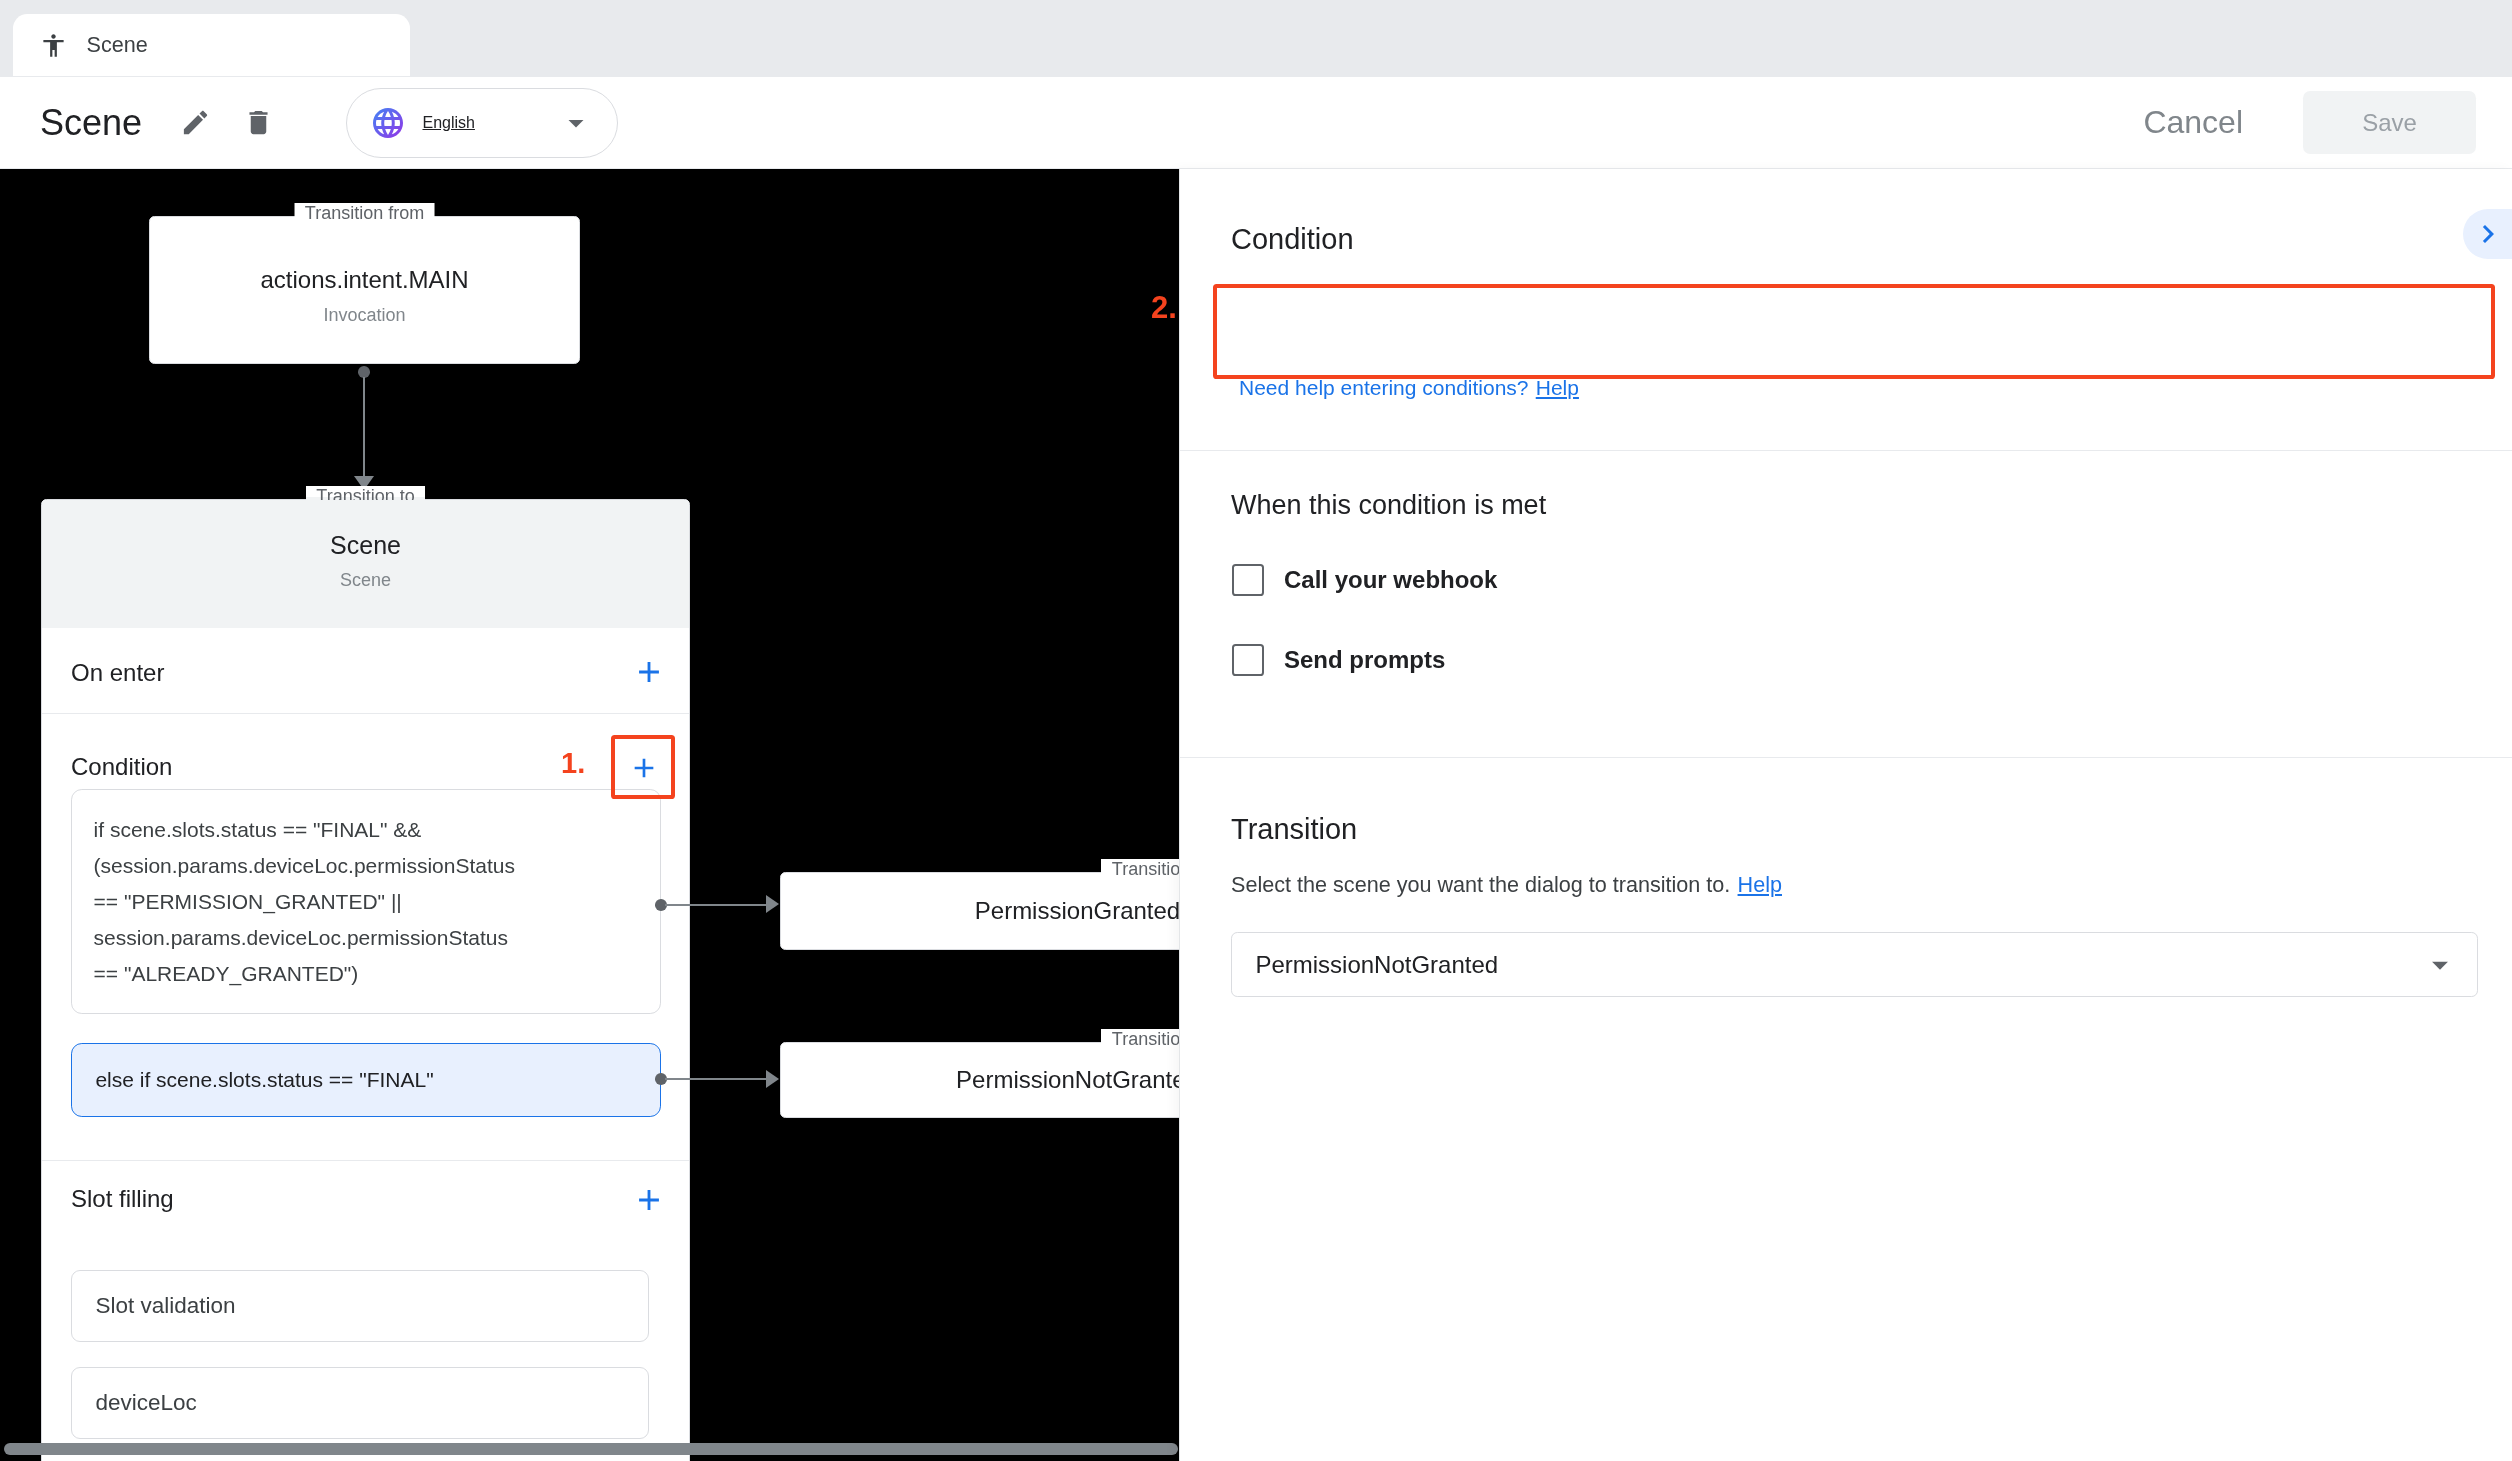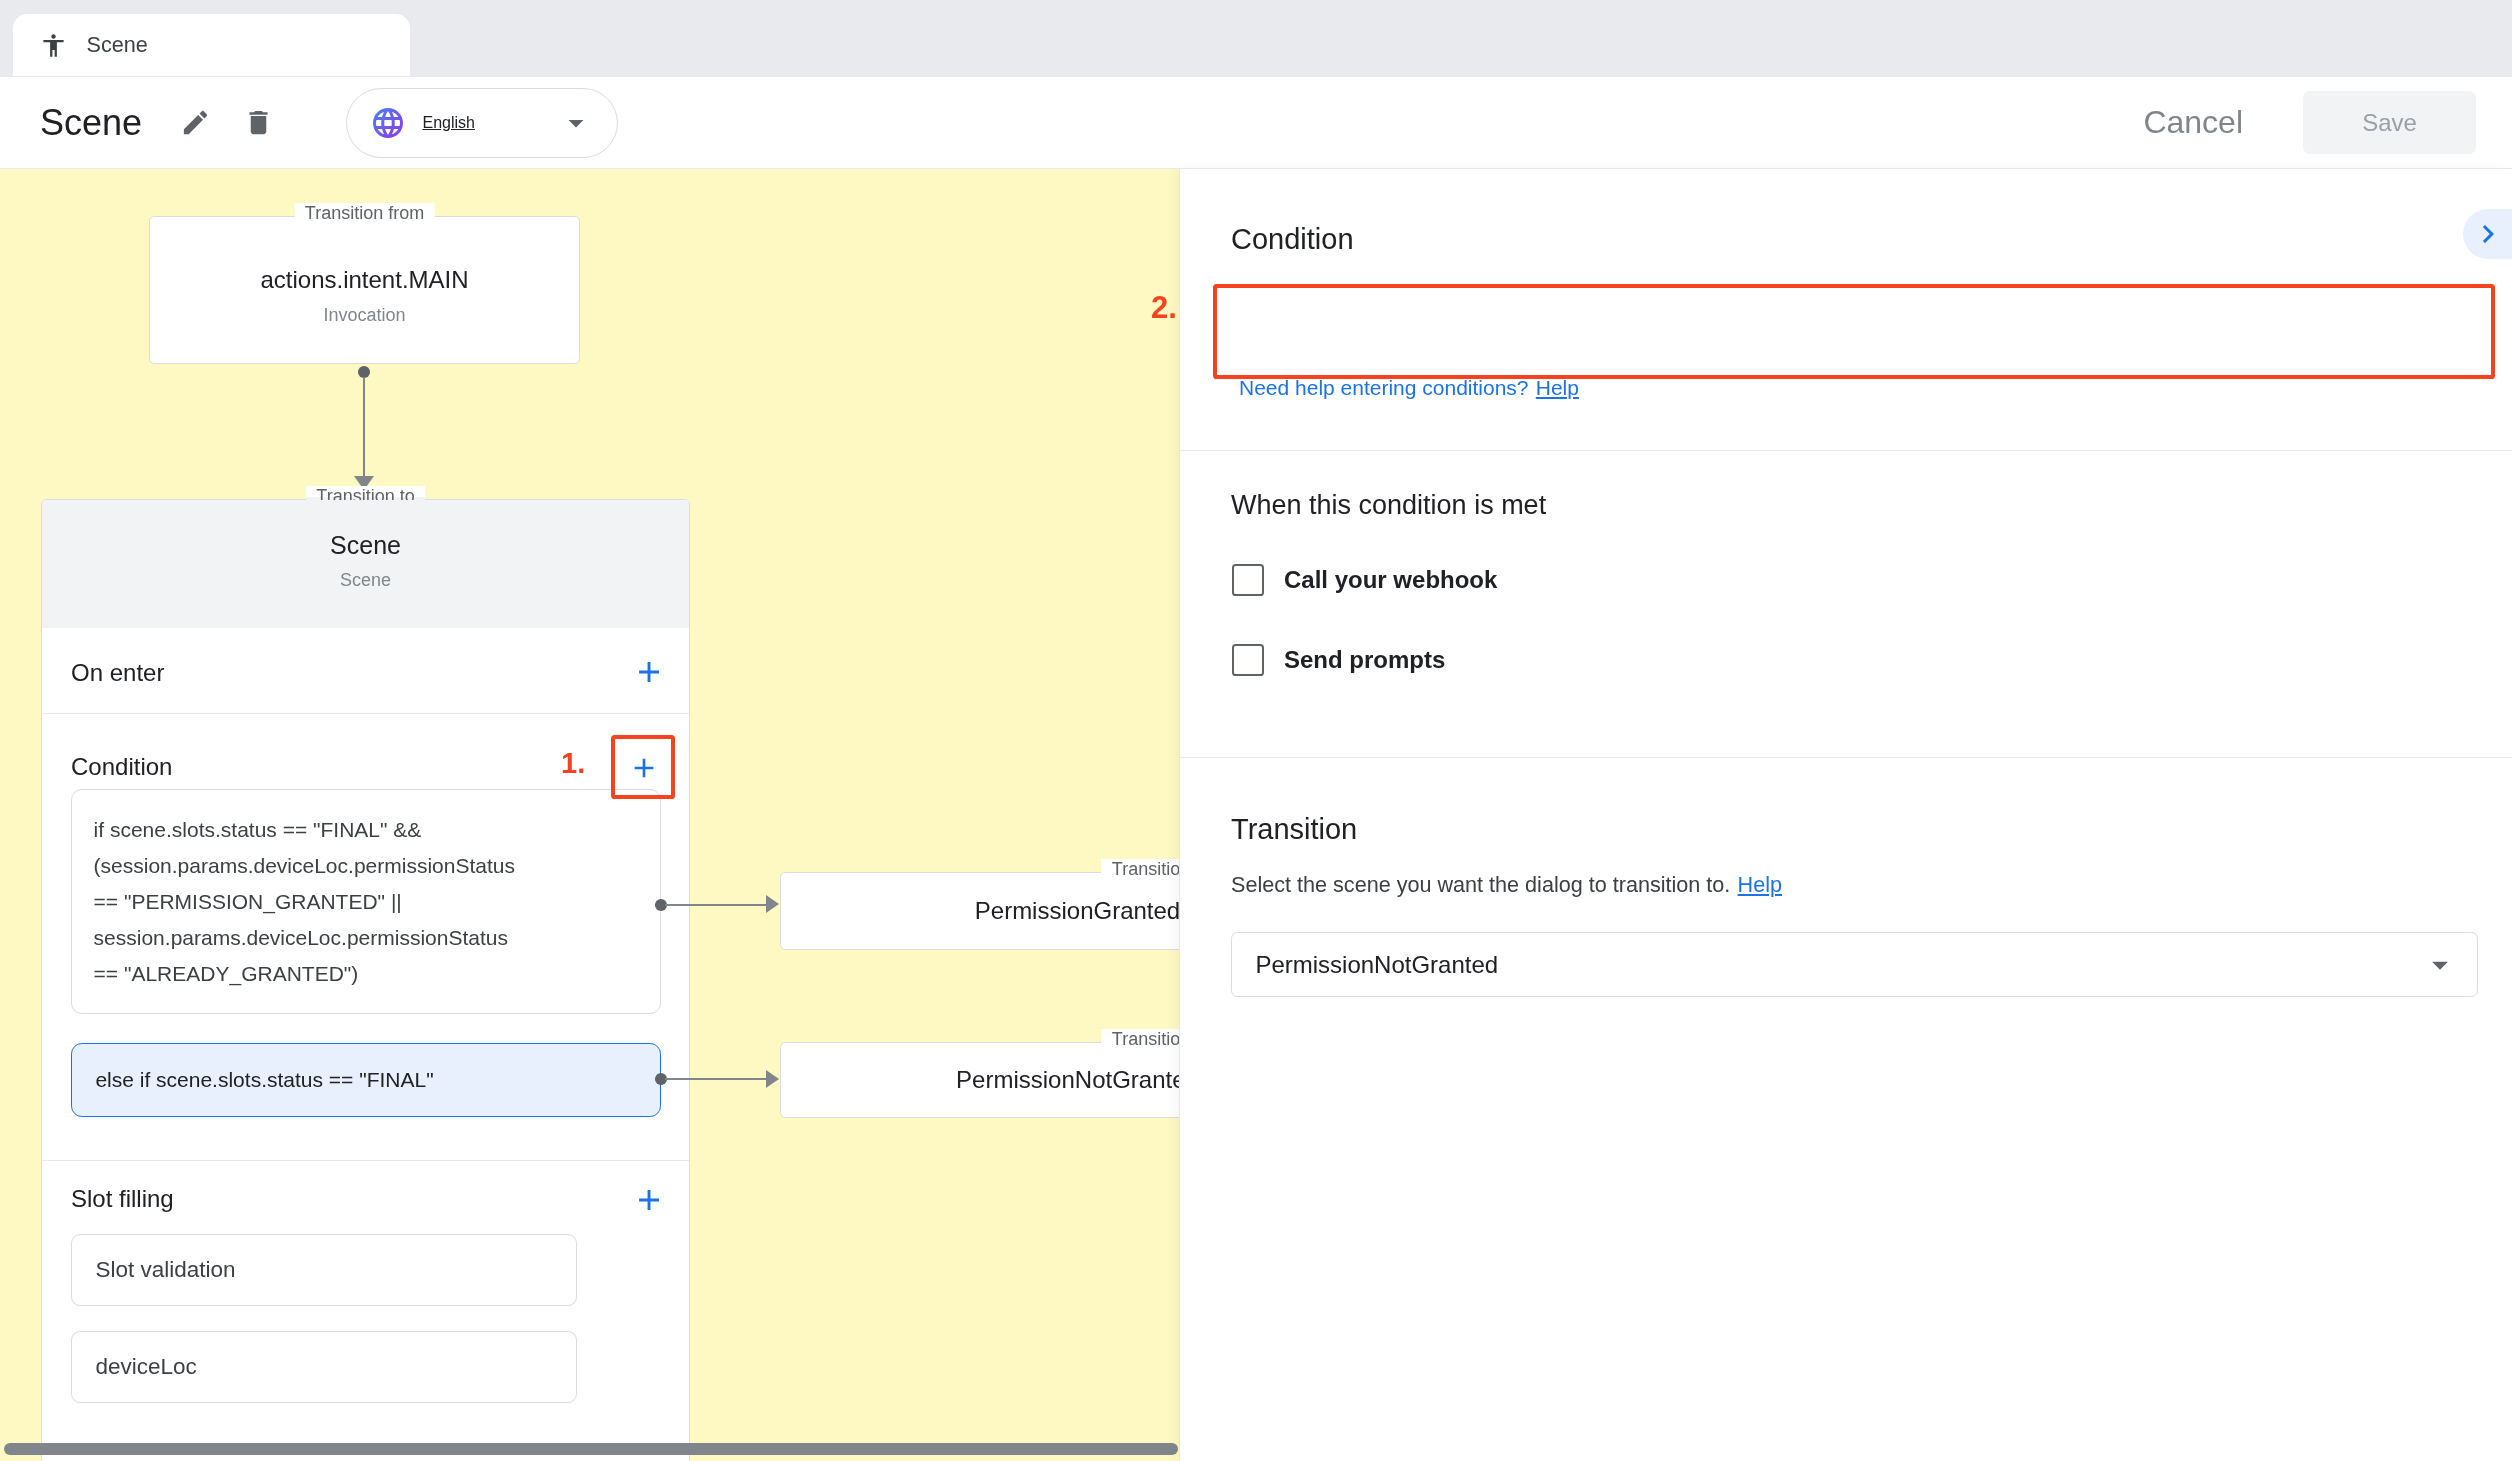--- a/index.html
+++ b/index.html
@@ -1,17 +1,17 @@
 <!DOCTYPE html>
 <html style="font-size:14.4px"><head>
 <meta charset="utf-8">
 <style>
   html,body{margin:0;padding:0;background:#fff;}
   body{font-family:"Liberation Sans",sans-serif;color:#202124;}
-  .page{position:relative;width:2512px;height:1462px;background:#fef9c3;overflow:hidden;}
+  .page{position:relative;width:2512px;height:1462px;background:#000000;overflow:hidden;}
   
   .tabstrip{position:absolute;left:0;top:0;width:2512px;height:77px;background:#e8eaed;}
   .tab{position:absolute;left:12.6px;top:14.4px;width:397px;height:62px;background:#fff;border-radius:14.4px 14.4px 0 0;display:flex;align-items:center;padding-left:27px;gap:20px;box-sizing:border-box;}
   .tab-label{font-size:21.6px;color:#3c4043;}
   
   .header{position:absolute;left:0;top:77px;width:2512px;height:92px;background:#fff;border-bottom:0.9px solid #e8eaed;display:flex;align-items:center;box-sizing:border-box;}
   .page-title{font-size:36px;color:#202124;margin-left:40px;}
   .icon-btn{border:none;background:transparent;padding:0;display:flex;align-items:center;justify-content:center;cursor:pointer;}
   .lang-pill{margin-left:72px;height:70px;width:272px;border:0.9px solid #dadce0;border-radius:36px;display:flex;align-items:center;padding:0 23.4px;gap:16px;box-sizing:border-box;background:#fff;}
   .lang-label{font-size:16px;color:#202124;text-decoration:underline;}
@@ -25,21 +25,21 @@
   .vline{position:absolute;width:1.8px;background:#80868b;}
   .hline{position:absolute;height:1.8px;background:#80868b;}
   .arrow-down{position:absolute;width:0;height:0;border-left:10px solid transparent;border-right:10px solid transparent;border-top:14.4px solid #80868b;}
   .arrow-right{position:absolute;width:0;height:0;border-top:9px solid transparent;border-bottom:9px solid transparent;border-left:13.5px solid #80868b;}
   
   .card-header{position:absolute;left:0;top:0;width:100%;height:128px;background:#f1f3f4;border-radius:3.6px 3.6px 0 0;}
   .card-divider{position:absolute;left:0;width:100%;height:0.9px;background:#e8eaed;}
   .section-label{position:absolute;left:29px;font-size:24px;color:#202124;}
   .cond-box{position:absolute;left:29px;width:590px;box-sizing:border-box;border:1.8px solid #dadce0;border-radius:10.8px;background:#fff;font-size:21px;line-height:36px;color:#3c4043;padding:21.6px;white-space:pre-line;}
   .cond-box.selected{background:#e8f0fe;border-color:#1a73e8;display:flex;align-items:center;padding:0 0 0 23.4px;white-space:normal;color:#202124;}
-  .slot-box{position:absolute;left:29px;width:506px;height:72px;box-sizing:border-box;border:1.8px solid #dadce0;border-radius:9px;background:#fff;display:flex;align-items:center;padding-left:23.4px;font-size:22.5px;color:#3c4043;}
+  .slot-box{position:absolute;left:29px;width:578px;height:72px;box-sizing:border-box;border:1.8px solid #dadce0;border-radius:9px;background:#fff;display:flex;align-items:center;padding-left:23.4px;font-size:22.5px;color:#3c4043;margin-top:36px;}
   .target-name{position:absolute;inset:0;display:flex;align-items:center;justify-content:center;font-size:24px;color:#202124;white-space:nowrap;}
   
   .panel{position:absolute;left:1179px;top:169px;width:1333px;height:1293px;background:#fff;border-left:0.9px solid #e4e6e8;box-shadow:-5.4px 0 10.8px rgba(0,0,0,0.04);z-index:10;}
   .panel-heading{position:absolute;left:51px;font-size:29px;color:#202124;}
   .panel-divider{position:absolute;left:0;width:100%;height:0.9px;background:#e8eaed;}
   .cond-row{position:absolute;left:51px;top:130px;width:1247px;height:67px;display:flex;}
   .elseif-box{width:101px;box-sizing:border-box;border:1.8px solid #dadce0;border-radius:4.5px 0 0 4.5px;display:flex;align-items:center;justify-content:center;font-size:24px;color:#202124;background:#fff;}
   .expr-input{flex:1;box-sizing:border-box;border:1.8px solid #dadce0;border-left:none;border-radius:0 4.5px 4.5px 0;display:flex;align-items:center;padding-left:23.4px;font-size:24px;color:#202124;background:#fff;}
   .help-line{position:absolute;left:59px;font-size:21px;color:#1a73e8;}
   .help-link{text-decoration:underline;margin-left:7.2px;color:#1a73e8;cursor:pointer;}

